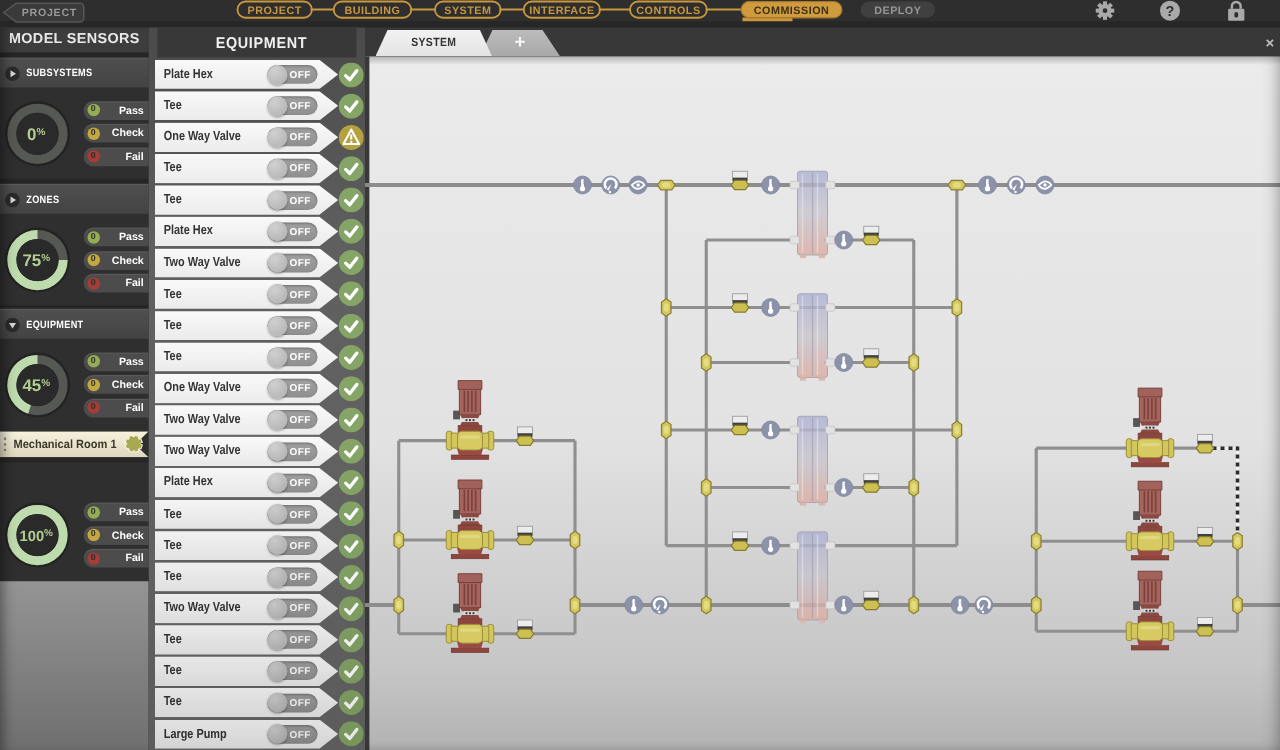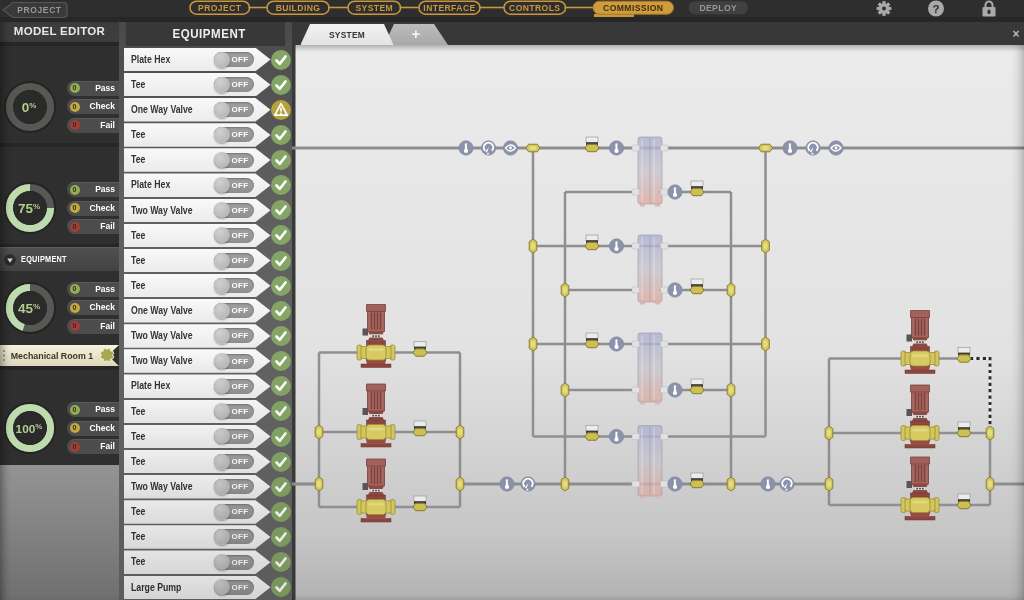--- a/index.html
+++ b/index.html
@@ -41,41 +41,55 @@
       <rect x="886.50" y="2.80" width="3.2" height="3.2" transform="rotate(315 888.10 4.40)"></rect>
     </g>
     <circle cx="884" cy="8.5" r="1.9" fill="#2e2e2e"></circle>
     <circle cx="936" cy="8.5" r="8" fill="#a9a9a9"></circle>
     <text x="936" y="12.5" text-anchor="middle" font-family="Liberation Sans" font-weight="bold" font-size="11.5" fill="#2e2e2e">?</text>
     <rect x="982.5" y="7" width="13" height="9.5" rx="1" fill="#a9a9a9"></rect>
     <path d="M985.5,7 V5 a3.5,3.5 0 0 1 7,0 V7" fill="none" stroke="#a9a9a9" stroke-width="2"></path>
     <rect x="987.5" y="9.5" width="3" height="4.5" rx="1.5" fill="#2e2e2e"></rect>
   </svg>
 <div style="position:absolute;left:0;top:22px;width:119px;height:578px;background:#2f2f2f;overflow:hidden">
-    <div style="position:absolute;left:0;top:0;width:119px;height:19.5px;background:#3d3d3d;color:#e8e8e8;font:bold 11.5px/19.5px 'Liberation Sans';text-align:center;letter-spacing:.3px">MODEL EDITOR</div>
+    <div style="position:absolute;left:0;top:0;width:119px;height:19.5px;background:#3d3d3d;color:#e8e8e8;font:bold 11.5px/19.5px 'Liberation Sans';text-align:center;letter-spacing:.3px">MODEL SENSORS</div>
     <div style="position:absolute;left:0;top:19.5px;width:119px;height:4.5px;background:#262626"></div>
+    <div style="position:absolute;left:0;top:24px;width:119px;height:24px;background:linear-gradient(180deg,#505050,#434343);box-shadow:inset 0 1px 0 rgba(255,255,255,.07)">
+<svg width="12" height="12" style="position:absolute;left:4px;top:7px">
+        <circle cx="6" cy="6" r="5.8" fill="#2b2b2b"></circle>
+        <polygon points="4.4,3.2 8.8,6 4.4,8.8" fill="#d8d8d8"></polygon>
+      </svg>
+<span style="position:absolute;left:21px;top:0;height:24px;color:#fff;font:bold 8.5px/24px 'Liberation Sans';letter-spacing:.3px;transform:scaleX(.86);transform-origin:0 50%">SUBSYSTEMS</span>
+    </div>
     <svg width="62" height="62" style="position:absolute;left:-1px;top:53.5px">
       <circle cx="31" cy="31" r="26" fill="#232323"></circle>
       <circle cx="31" cy="31" r="20.5" fill="none" stroke="#555853" stroke-width="7.2"></circle>
       <circle cx="31" cy="31" r="16.8" fill="#2a2a2a"></circle>
       <text x="30" y="36" text-anchor="middle" font-family="Liberation Sans" font-weight="bold" font-size="13.5" fill="#b3cd90">0<tspan font-size="8" dy="-4">%</tspan></text>
     </svg>
     <div style="position:absolute;left:67px;top:58.5px;width:52px;height:15px;background:#4c4c4c;border-radius:7.5px 0 0 7.5px;box-shadow:inset 0 1px 0 rgba(255,255,255,.08)">
 <div style="position:absolute;left:2.5px;top:2.5px;width:10px;height:10px;border-radius:50%;background:#94ac52;color:#2c2c2c;font:bold 7px 'Liberation Sans';text-align:center;line-height:10.5px">0</div>
 <div style="position:absolute;right:4px;top:0;height:15px;color:#fff;font:bold 8.5px/15px 'Liberation Sans'">Pass</div>
     </div>
     <div style="position:absolute;left:67px;top:77.0px;width:52px;height:15px;background:#4c4c4c;border-radius:7.5px 0 0 7.5px;box-shadow:inset 0 1px 0 rgba(255,255,255,.08)">
 <div style="position:absolute;left:2.5px;top:2.5px;width:10px;height:10px;border-radius:50%;background:#c3a93d;color:#2c2c2c;font:bold 7px 'Liberation Sans';text-align:center;line-height:10.5px">0</div>
 <div style="position:absolute;right:4px;top:0;height:15px;color:#fff;font:bold 8.5px/15px 'Liberation Sans'">Check</div>
     </div>
     <div style="position:absolute;left:67px;top:95.5px;width:52px;height:15px;background:#4c4c4c;border-radius:7.5px 0 0 7.5px;box-shadow:inset 0 1px 0 rgba(255,255,255,.08)">
 <div style="position:absolute;left:2.5px;top:2.5px;width:10px;height:10px;border-radius:50%;background:#a63c36;color:#2c2c2c;font:bold 7px 'Liberation Sans';text-align:center;line-height:10.5px">0</div>
 <div style="position:absolute;right:4px;top:0;height:15px;color:#fff;font:bold 8.5px/15px 'Liberation Sans'">Fail</div>
     </div>
     <div style="position:absolute;left:0;top:121px;width:119px;height:3.5px;background:#262626"></div>
+    <div style="position:absolute;left:0;top:124.5px;width:119px;height:24px;background:linear-gradient(180deg,#505050,#434343);box-shadow:inset 0 1px 0 rgba(255,255,255,.07)">
+<svg width="12" height="12" style="position:absolute;left:4px;top:7px">
+        <circle cx="6" cy="6" r="5.8" fill="#2b2b2b"></circle>
+        <polygon points="4.4,3.2 8.8,6 4.4,8.8" fill="#d8d8d8"></polygon>
+      </svg>
+<span style="position:absolute;left:21px;top:0;height:24px;color:#fff;font:bold 8.5px/24px 'Liberation Sans';letter-spacing:.3px;transform:scaleX(.86);transform-origin:0 50%">ZONES</span>
+    </div>
     <svg width="62" height="62" style="position:absolute;left:-1px;top:155px">
       <circle cx="31" cy="31" r="26" fill="#232323"></circle>
       <circle cx="31" cy="31" r="20.5" fill="none" stroke="#555853" stroke-width="7.2"></circle>
       <path d="M31,10.5 A20.5,20.5 0 1 0 51.50,31.00" fill="none" stroke="#bedbae" stroke-width="7.2"></path>
       <circle cx="31" cy="31" r="16.8" fill="#2a2a2a"></circle>
       <text x="30" y="36" text-anchor="middle" font-family="Liberation Sans" font-weight="bold" font-size="13.5" fill="#b3cd90">75<tspan font-size="8" dy="-4">%</tspan></text>
     </svg>
     <div style="position:absolute;left:67px;top:160.0px;width:52px;height:15px;background:#4c4c4c;border-radius:7.5px 0 0 7.5px;box-shadow:inset 0 1px 0 rgba(255,255,255,.08)">
 <div style="position:absolute;left:2.5px;top:2.5px;width:10px;height:10px;border-radius:50%;background:#94ac52;color:#2c2c2c;font:bold 7px 'Liberation Sans';text-align:center;line-height:10.5px">0</div>
 <div style="position:absolute;right:4px;top:0;height:15px;color:#fff;font:bold 8.5px/15px 'Liberation Sans'">Pass</div>

